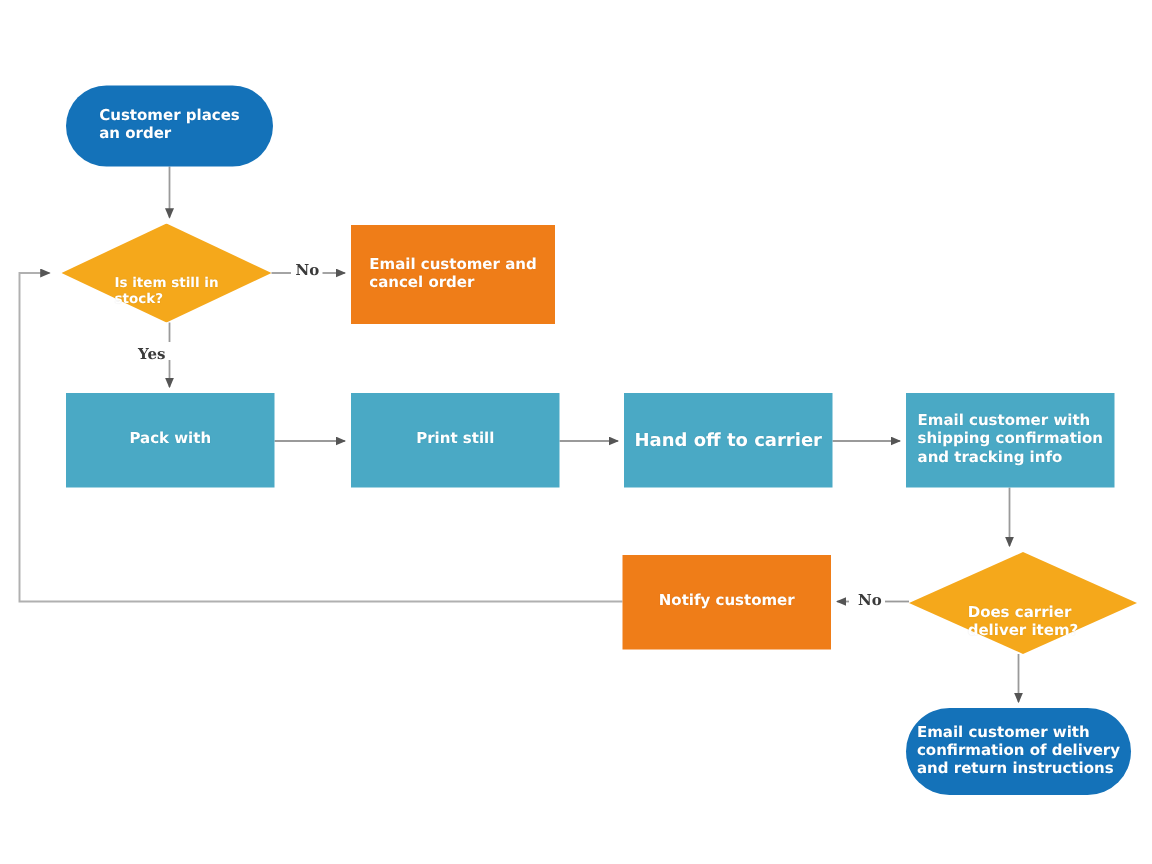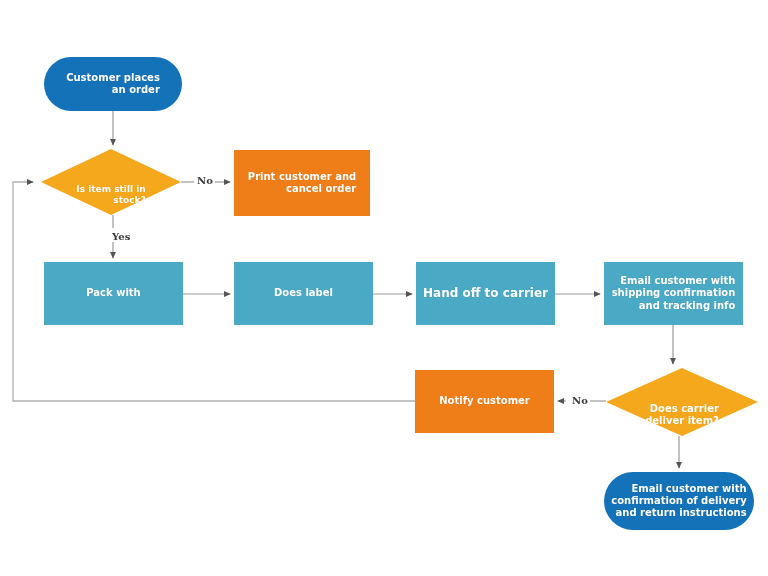--- a/index.html
+++ b/index.html
@@ -24,21 +24,21 @@
     left: 0;
     top: 0;
     width: 768px;
     height: 576px;
   }
   .node {
     position: absolute;
     display: flex;
     align-items: center;
     justify-content: center;
-    text-align: right;
+    text-align: left;
     color: #ffffff;
     font-weight: bold;
     line-height: 1.22;
     box-sizing: border-box;
     z-index: 2;
   }
   .node .node-label {
     display: block;
     padding: 0 6px;
     white-space: pre-line;
@@ -138,30 +138,30 @@
 
   <div class="node node-decision" style="left:41px; top:149px; width:140px; height:66px; font-size:9px;">
     <svg class="diamond-shape" viewBox="0 0 140 66" preserveAspectRatio="none">
       <polygon points="70,0 140,33 70,66 0,33" fill="#f5a81b"></polygon>
     </svg>
     <span class="node-label">Is item still in
 stock?</span>
   </div>
 
   <div class="node node-process" style="left:234px; top:150px; width:136px; height:66px; background:#ef7d18; font-size:10px;">
-    <span class="node-label">Print customer and
+    <span class="node-label">Email customer and
 cancel order</span>
   </div>
 
   <div class="node node-process" style="left:44px; top:262px; width:139px; height:63px; background:#4aa9c5; font-size:10px;">
     <span class="node-label">Pack with</span>
   </div>
 
   <div class="node node-process" style="left:234px; top:262px; width:139px; height:63px; background:#4aa9c5; font-size:10px;">
-    <span class="node-label">Does label</span>
+    <span class="node-label">Print still</span>
   </div>
 
   <div class="node node-process" style="left:416px; top:262px; width:139px; height:63px; background:#4aa9c5; font-size:12px;">
     <span class="node-label">Hand off to carrier</span>
   </div>
 
   <div class="node node-process" style="left:604px; top:262px; width:139px; height:63px; background:#4aa9c5; font-size:10px;">
     <span class="node-label">Email customer with
 shipping confirmation
 and tracking info</span>
@@ -180,17 +180,17 @@
   </div>
 
   <div class="node node-terminator" style="left:604px; top:472px; width:150px; height:58px; background:#1472b9; font-size:10px;">
     <span class="node-label">Email customer with
 confirmation of delivery
 and return instructions</span>
   </div>
 
   <div class="edge-label" style="left:195px; top:176px;">No</div>
 
-  <div class="edge-label" style="left:110px; top:232px;">Yes</div>
+  <div class="edge-label" style="left:90px; top:232px;">Yes</div>
 
   <div class="edge-label" style="left:570px; top:396px;">No</div>
 
 </div>
 
 </body></html>

